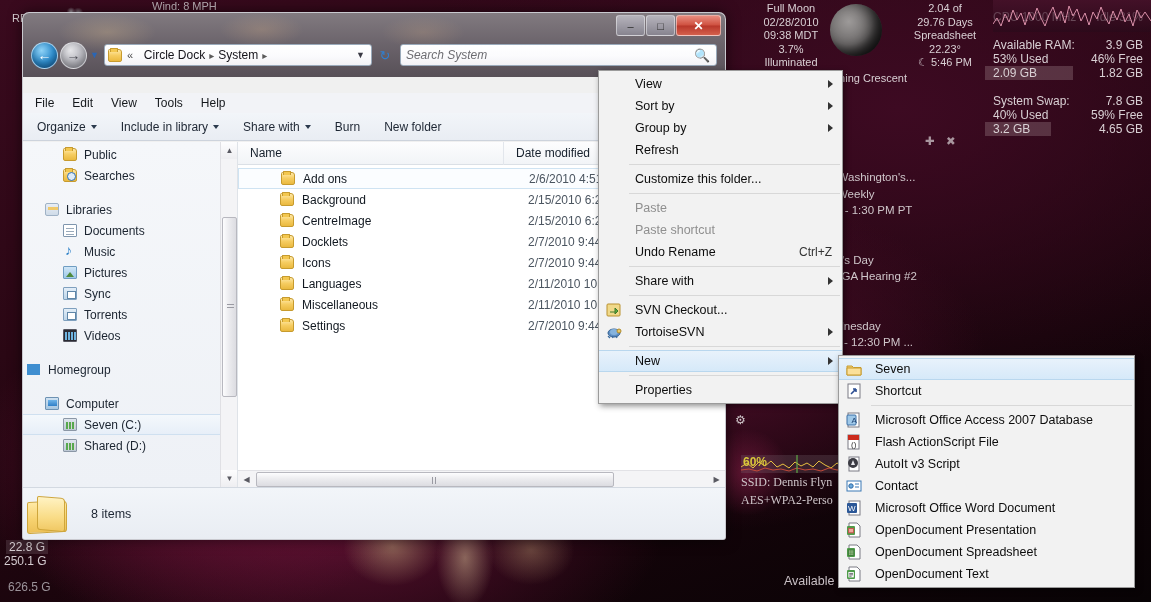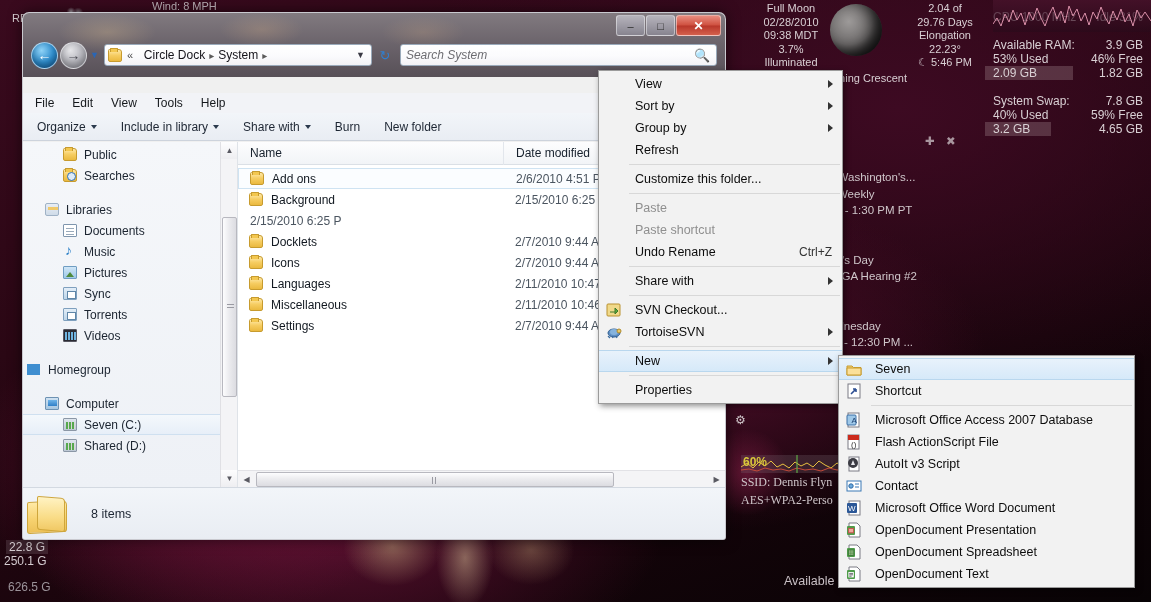--- a/index.html
+++ b/index.html
@@ -241,21 +241,21 @@
   #nav-thumb::after { content:""; position:absolute; left:4px; top:50%; margin-top:-3px; width:7px; height:6px;
     background: repeating-linear-gradient(180deg,#9a9aa2 0 1px, transparent 1px 3px); }
 
   
   #filelist { flex:1; position:relative; background:#fff; border-left:1px solid #dfe3e8; overflow:hidden; }
   #col-header { display:flex; height:23px; background: linear-gradient(180deg,#fdfdfe,#f2f4f7); border-bottom:1px solid #dbe0e6; align-items:center; font-size:12px; color:#16202c; }
   .colh { padding-left:12px; position:relative; height:23px; display:flex; align-items:center; }
   .colh + .colh { border-left:1px solid #e2e6ec; }
   .frow { display:flex; align-items:center; height:21px; font-size:12px; color:#111820; }
   .frow.sel { background:#fbfdff; border:1px solid #cfe3f2; height:21px; }
-  .fname { width:265px; display:flex; align-items:center; gap:8px; padding-left:11px; }
+  .fname { width:265px; display:flex; align-items:center; gap:8px; padding-left:29px;margin-left:13px; }
   .fdate { color:#4b5560; padding-left:12px; }
   #list-hscroll { position:absolute; left:0; right:0; bottom:0; height:17px; background:#f4f4f6; border-top:1px solid #e2e2e6; display:flex; align-items:center; }
   #hs-thumb { position:absolute; left:18px; width:358px; height:15px; top:1px;
     background: linear-gradient(180deg,#fdfdfe 0%, #ececef 45%, #dcdce1 100%); border:1px solid #b8b8bf; border-radius:2px; }
   #hs-thumb::after { content:""; position:absolute; top:4px; left:50%; margin-left:-3px; width:6px; height:7px;
     background: repeating-linear-gradient(90deg,#9a9aa2 0 1px, transparent 1px 3px); }
   .hs-arrow { width:17px; height:17px; display:flex; align-items:center; justify-content:center; font-size:8px; color:#5a5a62; }
 
   
   #statusbar {
@@ -336,21 +336,21 @@
   <div class="mcol" style="left:16px; top:2px; width:90px;">
     <div>Full Moon</div>
     <div>02/28/2010</div>
     <div>09:38 MDT</div>
     <div>3.7%</div>
     <div>Illuminated</div>
   </div>
   <div class="mcol" style="left:162px; top:2px; width:106px;">
     <div>2.04 of</div>
     <div>29.76 Days</div>
-    <div>Elongation</div>
+    <div>Spreadsheet</div>
     <div>22.23°</div>
     <div style="white-space:nowrap;"><span>☾</span>
       <span>5:46 PM</span></div>
   </div>
   <div id="moon-phase-label">Waning Crescent</div>
 </div>
 
 <div class="gadget" id="gadget-sysmon">
   <div id="sys-graph">
     <svg width="158" height="32" viewBox="0 0 158 32">
@@ -582,20 +582,24 @@
           <span class="fdate">2/6/2010 4:51 PM</span>
         </div>
         <div class="frow">
           <span class="fname">
               <span class="ic folder"></span>
             <span>Background</span>
             </span>
           <span class="fdate">2/15/2010 6:25 P</span>
         </div>
         <div class="frow">
+          <span class="fname">
+              <span class="ic folder"></span>
+            <span>CentreImage</span>
+            </span>
           <span class="fdate">2/15/2010 6:25 P</span>
         </div>
         <div class="frow">
           <span class="fname">
               <span class="ic folder"></span>
             <span>Docklets</span>
             </span>
           <span class="fdate">2/7/2010 9:44 AM</span>
         </div>
         <div class="frow">

